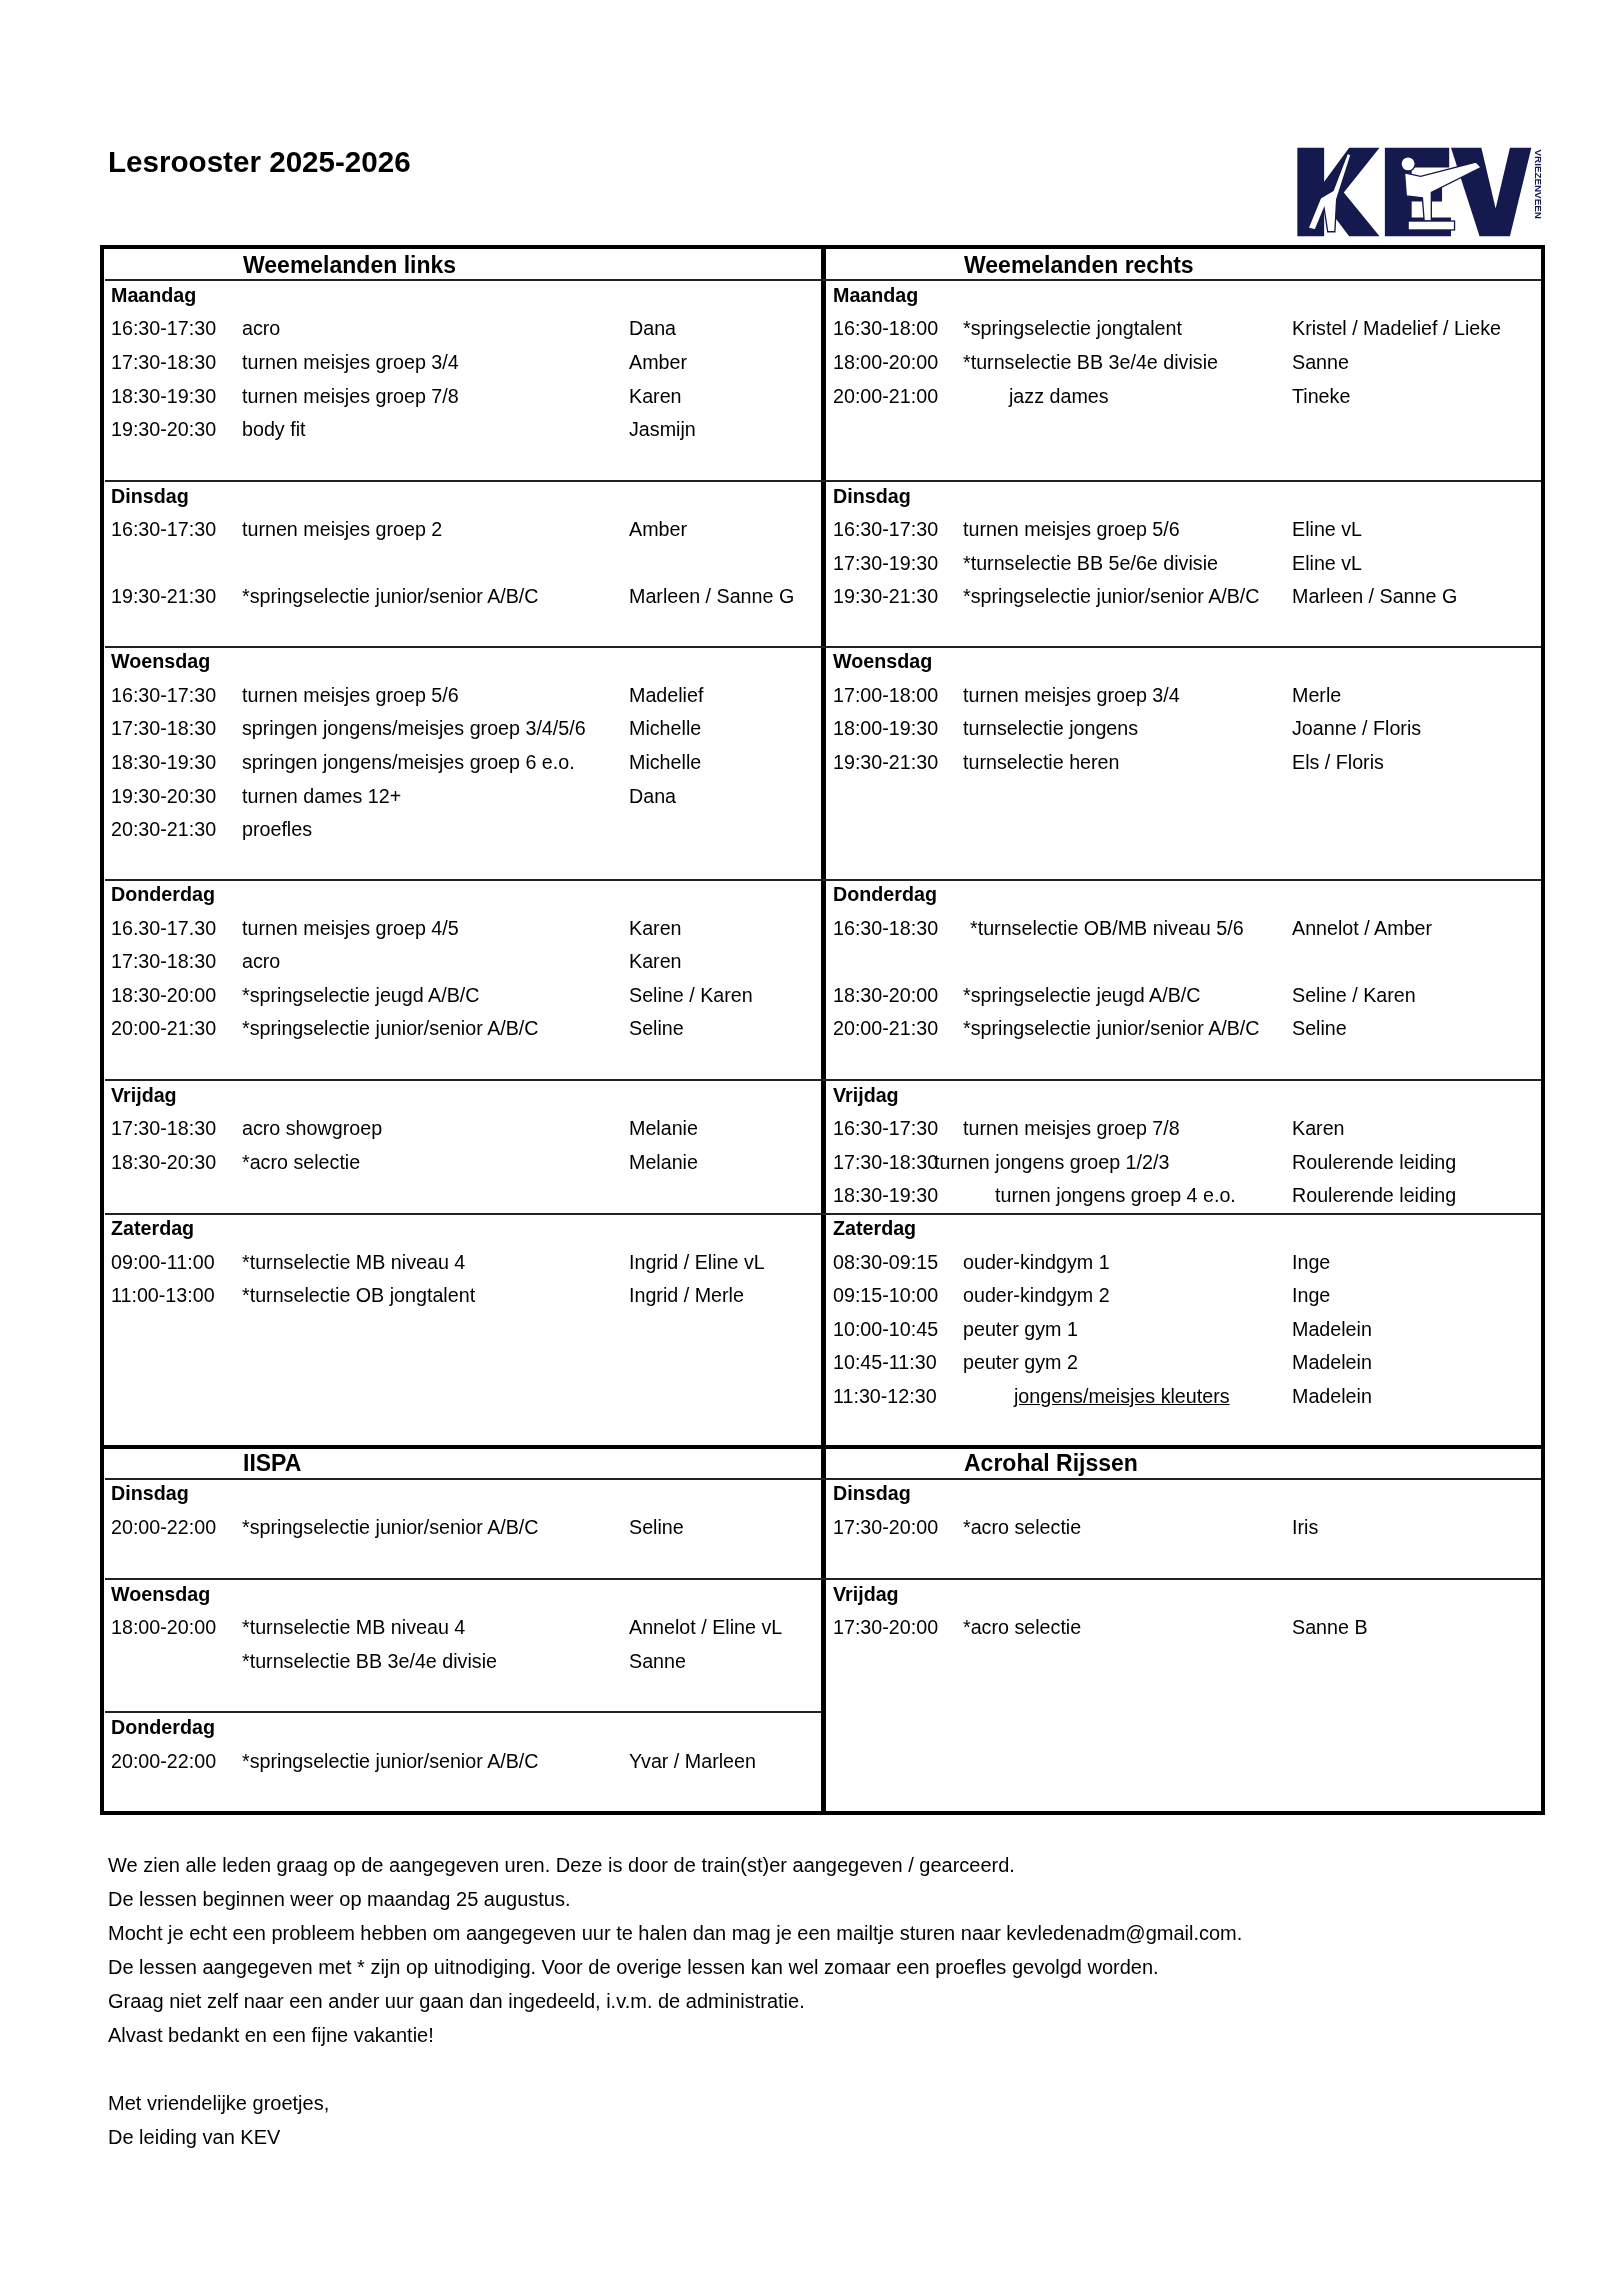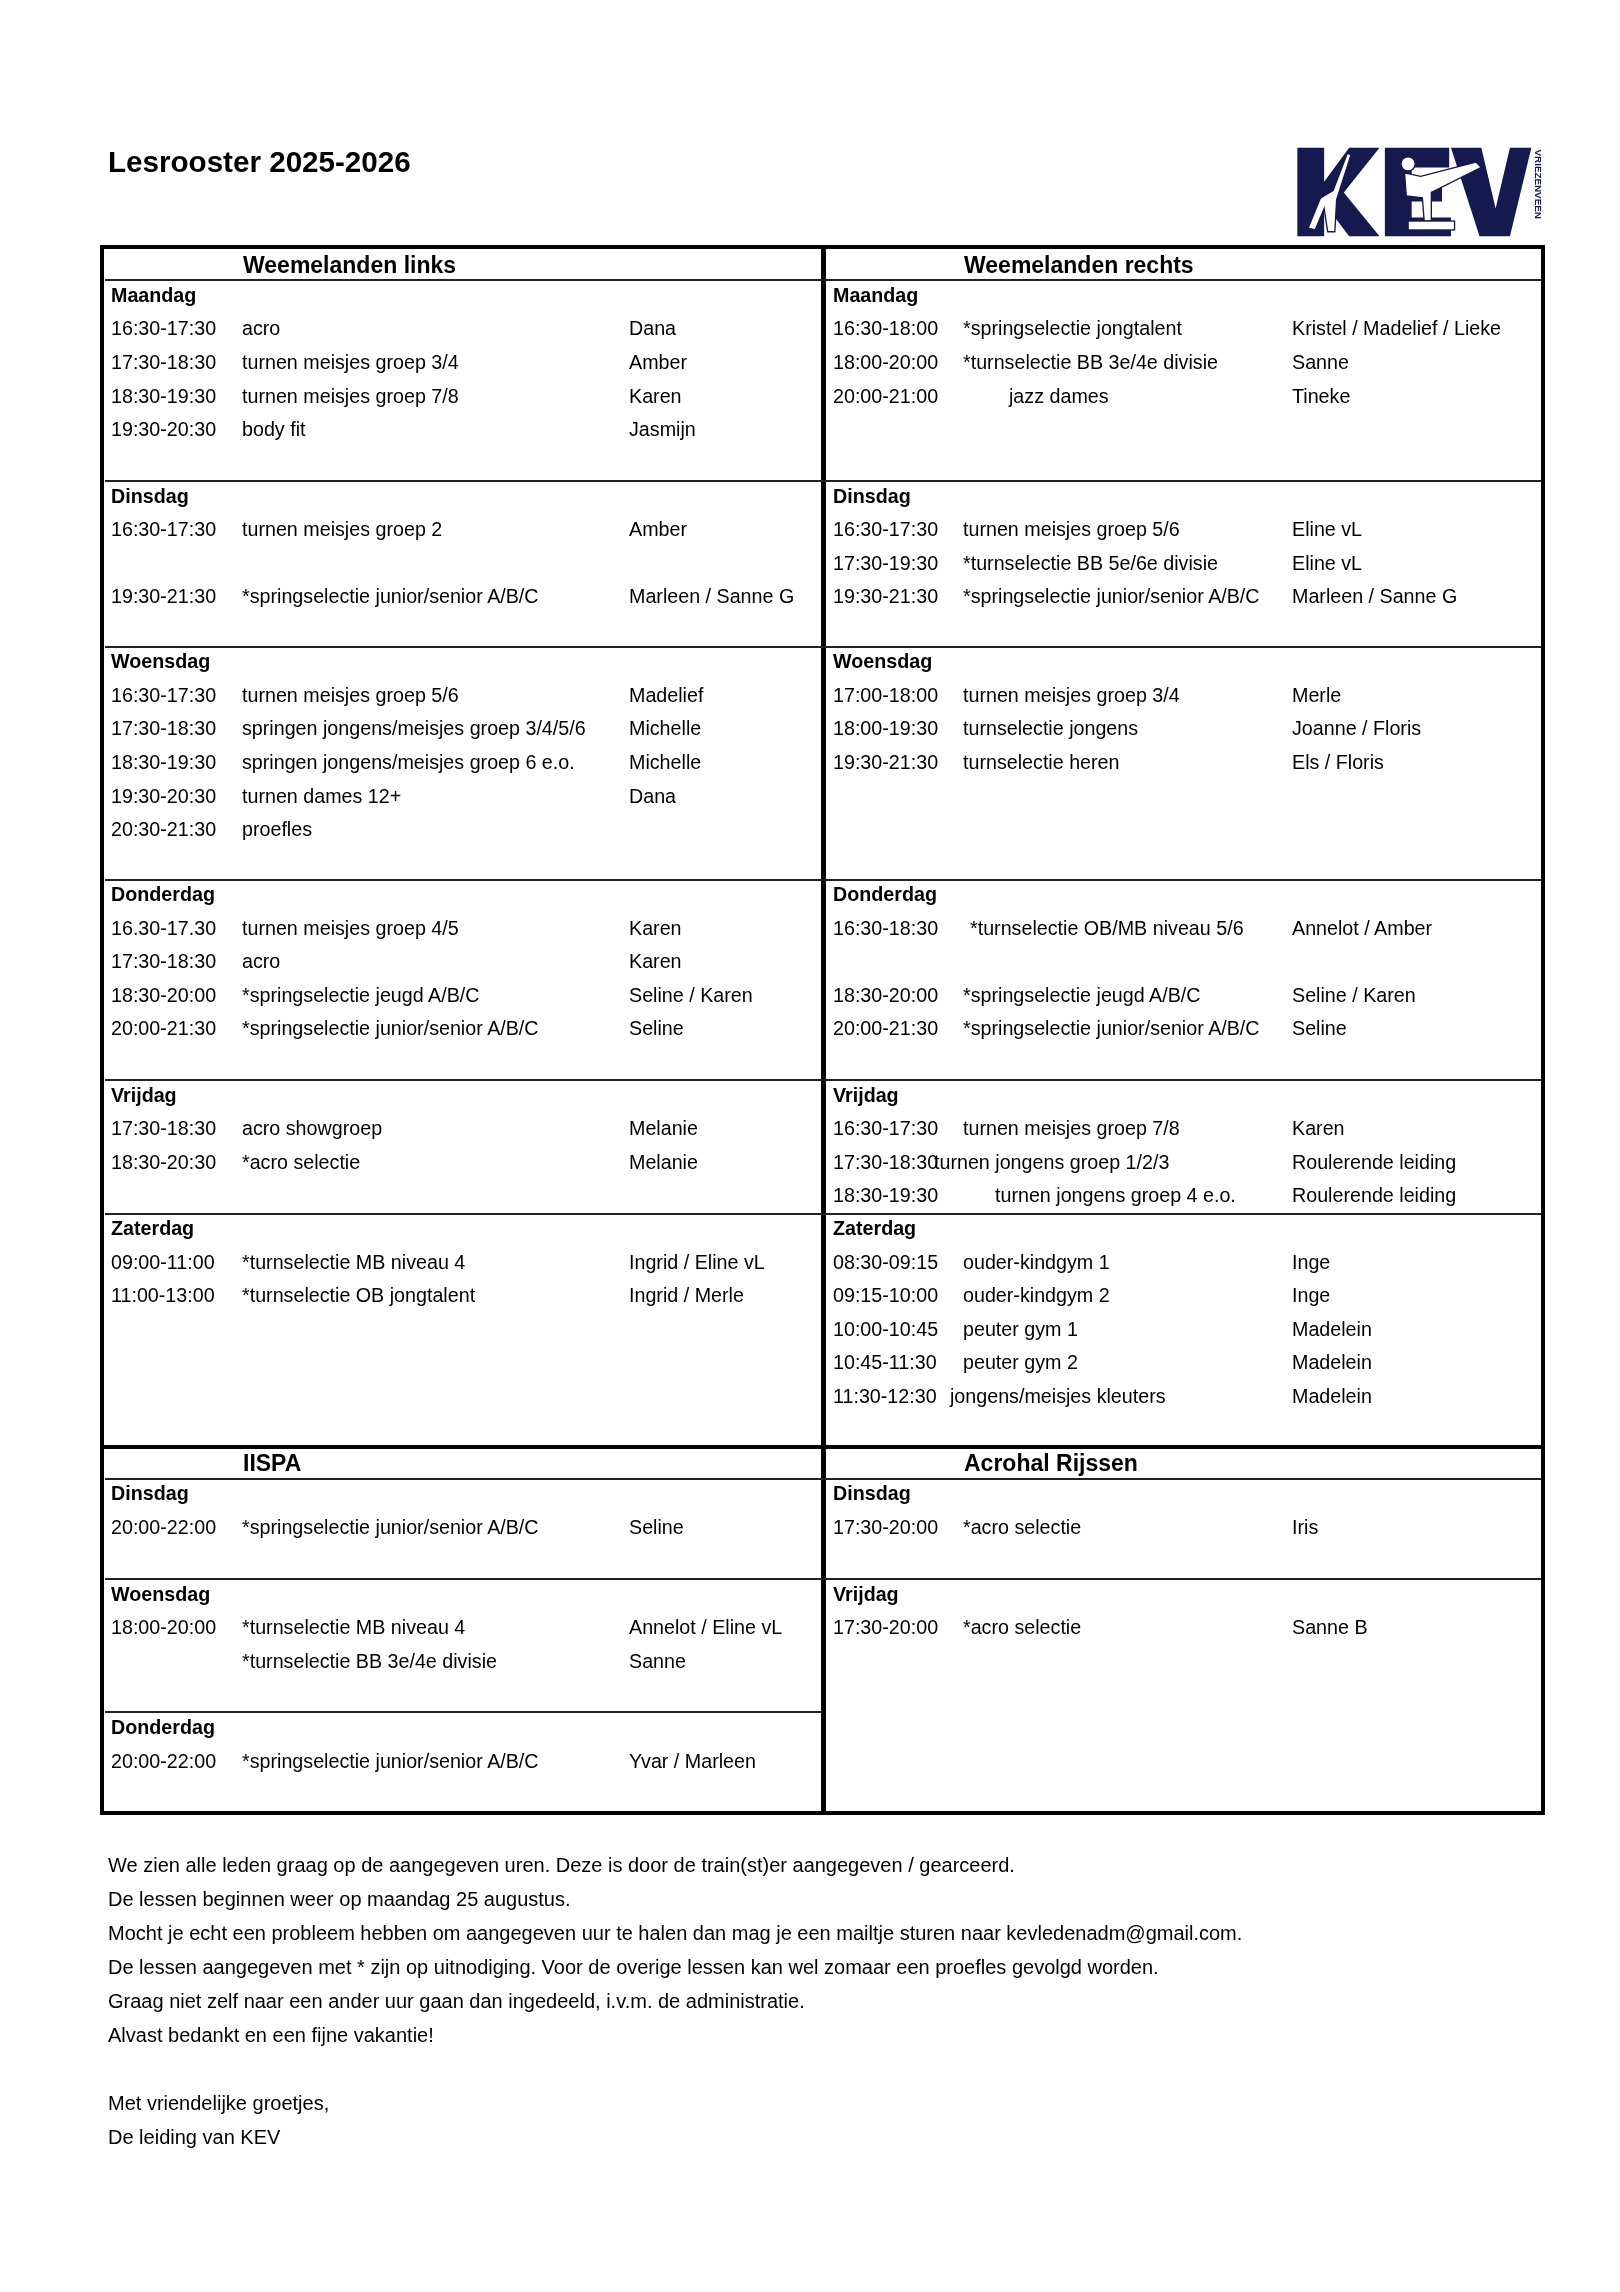--- a/index.html
+++ b/index.html
@@ -272,21 +272,21 @@
       <span style="left: 963px;">peuter gym 1</span>
       <span style="left: 1292px;">Madelein</span>
     </div>
     <div class="row" style="left: 0px; top: 1351px;">
       <span style="left: 833px;">10:45-11:30</span>
       <span style="left: 963px;">peuter gym 2</span>
       <span style="left: 1292px;">Madelein</span>
     </div>
     <div class="row" style="left: 0px; top: 1385px;">
       <span style="left: 833px;">11:30-12:30</span>
-      <span style="left: 950px;">jongens/meisjes kleuters</span>
+      <span style="left: 1014px; text-decoration: underline;">jongens/meisjes kleuters</span>
       <span style="left: 1292px;">Madelein</span>
     </div>
     <div class="day" style="left: 111px; top: 1482px;">Dinsdag</div>
     <div class="row" style="left: 0px; top: 1516px;">
       <span style="left: 111px;">20:00-22:00</span>
       <span style="left: 242px;">*springselectie junior/senior A/B/C</span>
       <span style="left: 629px;">Seline</span>
     </div>
     <div class="day" style="left: 111px; top: 1583px;">Woensdag</div>
     <div class="row" style="left: 0px; top: 1616px;">

